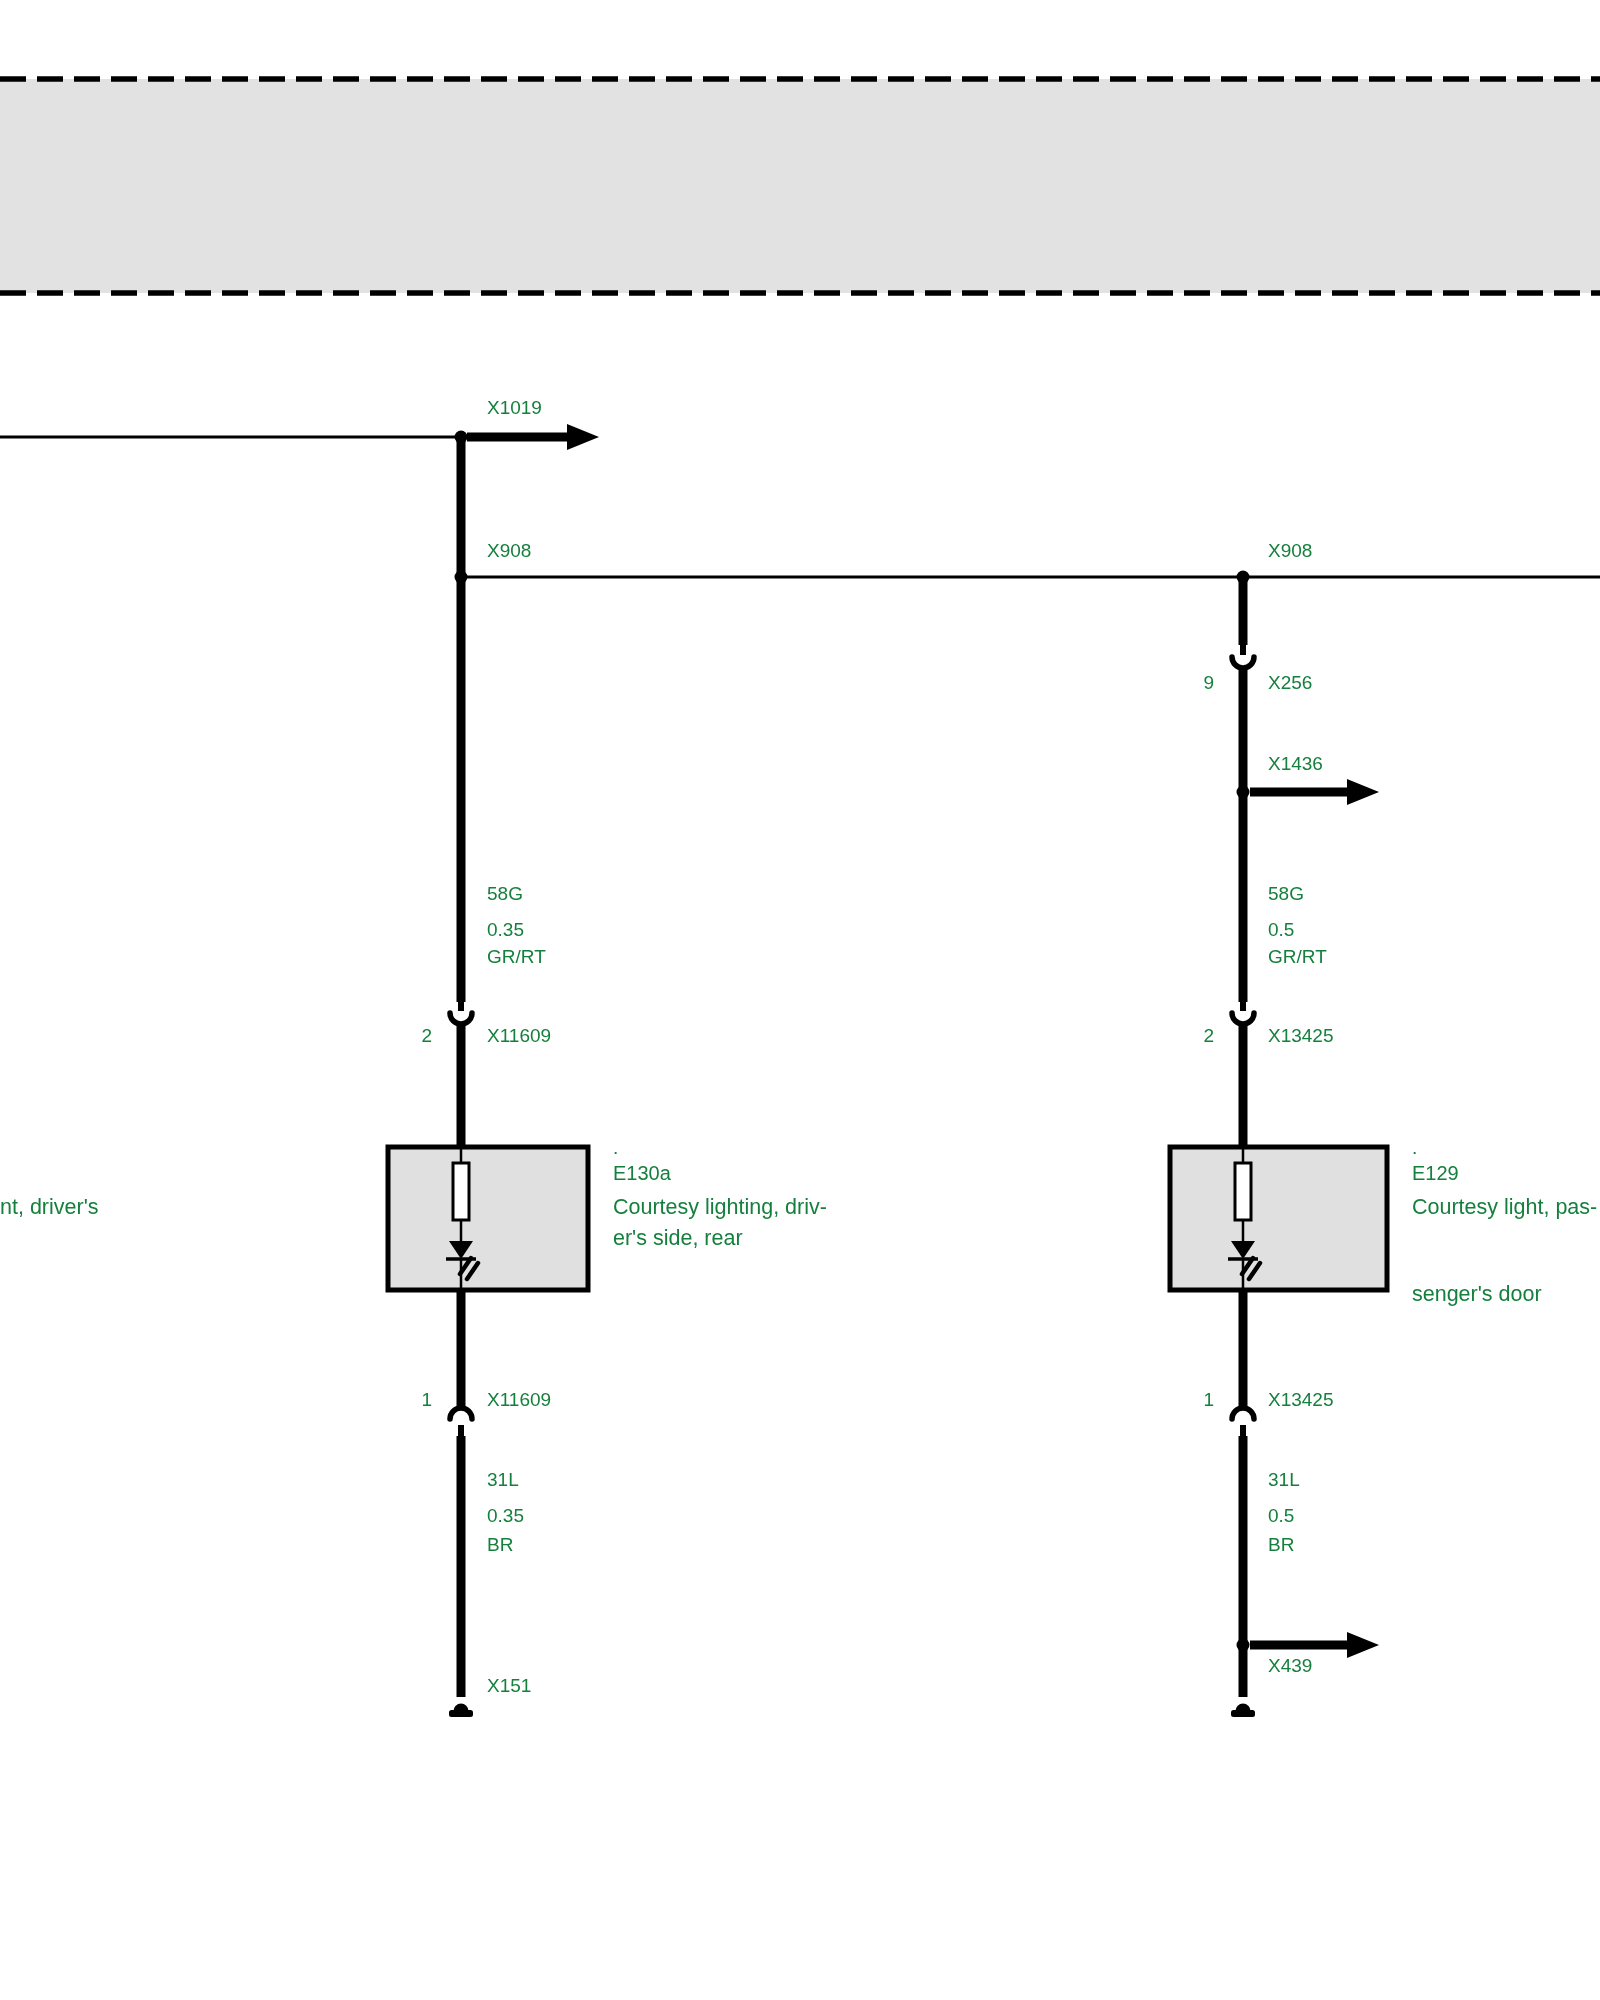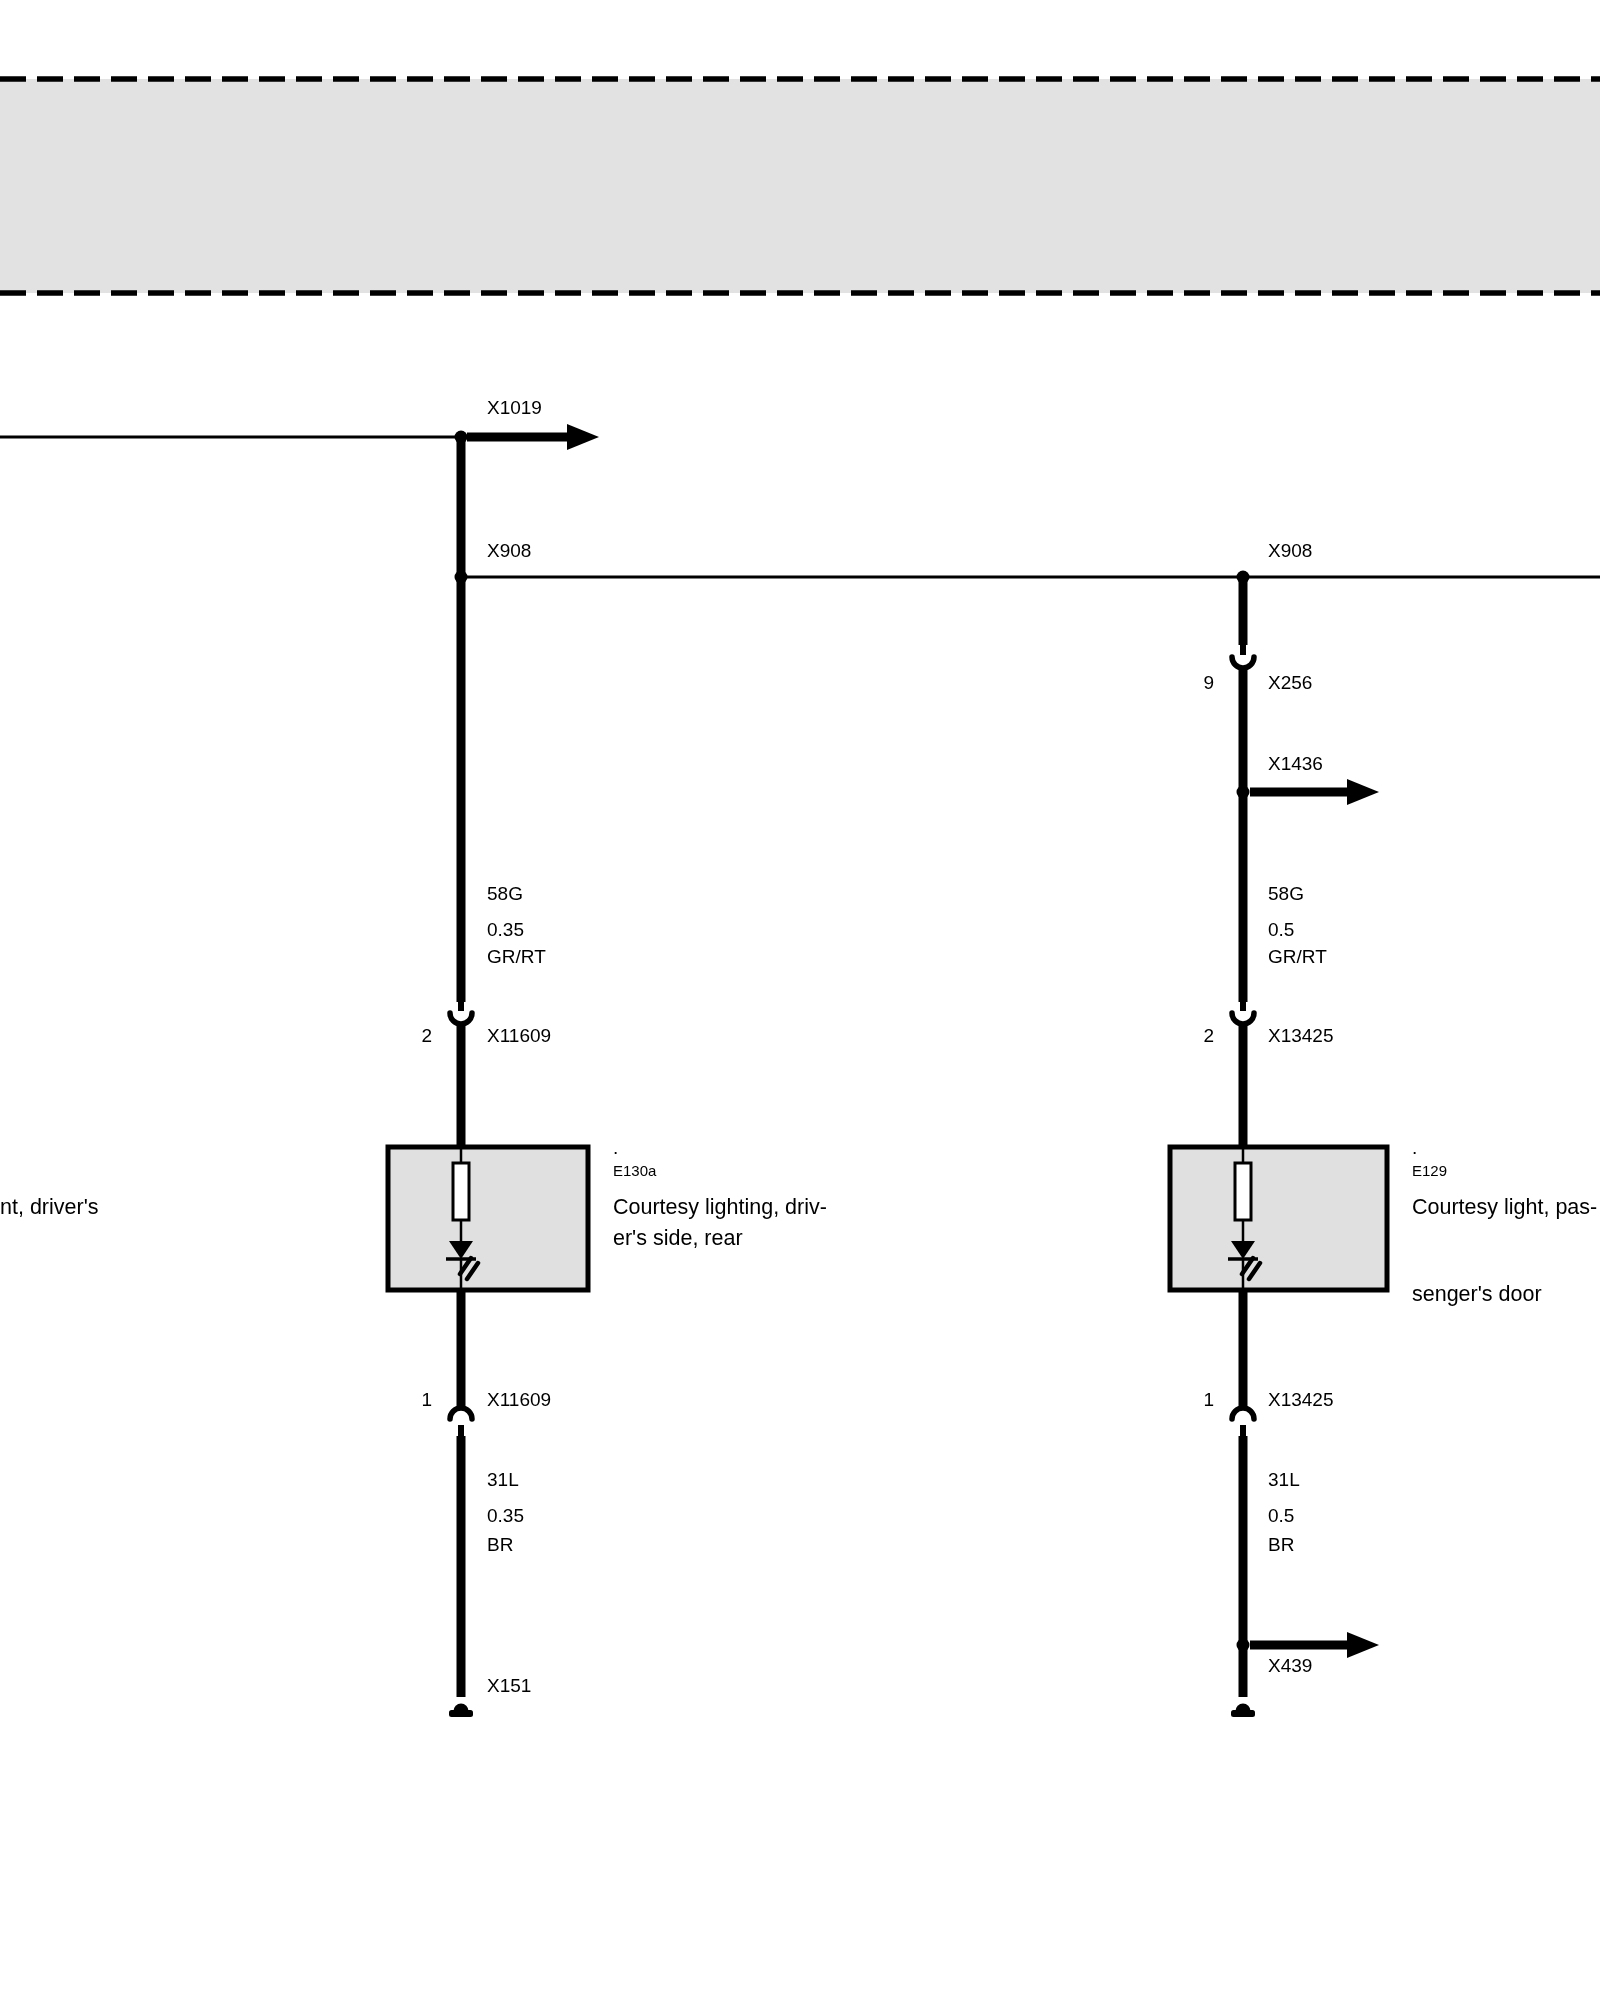--- a/index.html
+++ b/index.html
@@ -23,23 +23,23 @@
   }
   svg.canvas {
     position: absolute;
     left: 0; top: 0;
   }
   .lbl {
     position: absolute;
     font-size: 19px;
     line-height: 1;
     white-space: nowrap;
-    color: #000000;
-  }
-  .lbl.small { font-size: 15px; }
+    color: #15803d;
+  }
+  .lbl.small { font-size: 20px; }
   .lbl.desc  { font-size: 21.5px; }
   .lbl.pinnum {
     width: 40px;
     text-align: right;
   }
 </style>
 </head>
 <body>
 
 <div id="stage">

